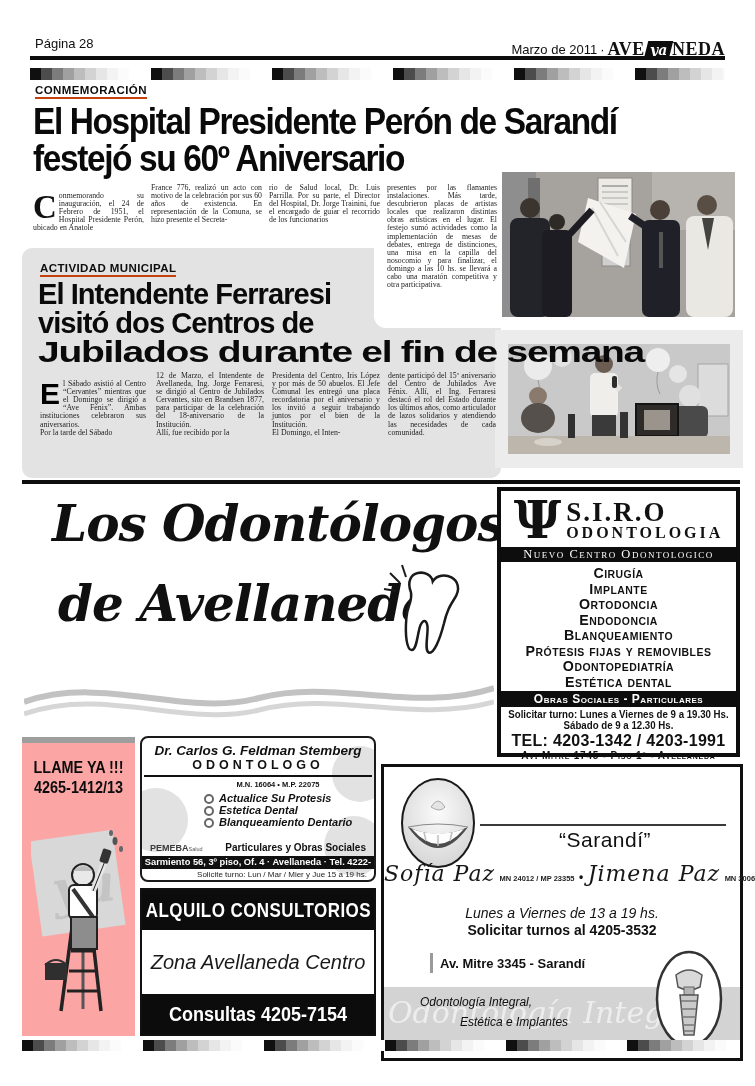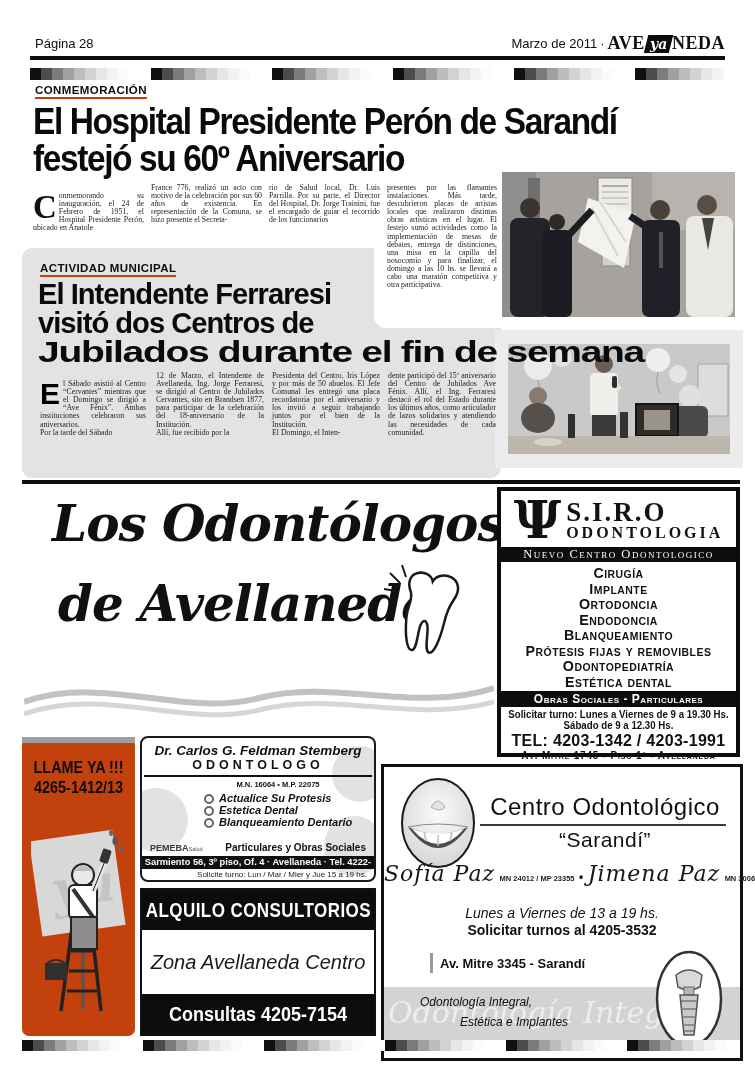--- a/index.html
+++ b/index.html
@@ -54,21 +54,21 @@
   .siro-bar1{font-family:"Liberation Serif",serif;font-variant:small-caps;font-size:12.5px;
              letter-spacing:1.5px;line-height:15px;height:15px;}
   .siro-svc{font-weight:700;font-variant:small-caps;font-size:15px;line-height:15.5px;text-align:center;
             letter-spacing:.5px;transform:scaleX(.95);}
   .siro-bar2{font-weight:700;font-variant:small-caps;font-size:12px;letter-spacing:.5px;line-height:16px;height:16px;}
   .siro-hours{font-weight:700;font-size:10.3px;line-height:11.2px;text-align:center;transform:scaleX(.94);}
   .siro-tel{font-weight:700;font-size:16.5px;text-align:center;letter-spacing:.3px;transform:scaleX(.97);}
   .siro-addr{font-variant:small-caps;font-weight:600;font-size:10px;letter-spacing:.8px;text-align:center;}
 
   
-  .llame{background:#c2410c;border-radius:7px;}
+  .llame{background:#fca5a5;}
   .llame-t{font-weight:900;font-size:16px;text-align:center;transform:scaleX(.9);color:#0c0c0c;white-space:nowrap;}
 
   
   .feld{border:2px solid #1a1a1a;border-radius:8px;background:#fff;box-sizing:border-box;overflow:hidden;}
   .feld .circ{position:absolute;border-radius:50%;background:#e2e2e2;}
   .feld-doc{font-style:italic;font-weight:bold;font-size:13.5px;text-align:center;}
   .feld-tit{font-weight:bold;font-size:12.5px;letter-spacing:4px;text-align:center;}
   .feld-mat{font-weight:bold;font-size:7.5px;text-align:center;}
   .feld-svc{font-style:italic;font-weight:bold;font-size:11px;}
   .ring{display:inline-block;width:6px;height:6px;border:2px solid #666;border-radius:50%;background:#fff;
@@ -97,21 +97,21 @@
   .sar-band{background:#d3d3d3;overflow:hidden;}
   .sar-wm{font-family:"DejaVu Serif",serif;font-style:italic;font-size:30px;color:rgba(255,255,255,.6);white-space:nowrap;}
   .sar-tag{font-style:italic;font-weight:normal;font-size:12px;color:#0e0e0e;white-space:nowrap;}
 </style>
 </head>
 <body>
 
 <div id="page">
 
   <div class="abs hdr-text" style="left:35px;top:36px;">Página 28</div>
-  <div class="abs logo-wrap" style="right:30px;top:33px;padding-left:34px;">
+  <div class="abs logo-wrap" style="right:30px;top:39px;padding-left:34px;">
     <span class="hdr-text">Marzo de 2011</span>
     <span class="hdr-text">·</span>
     <span class="logo-serif">AVE</span>
     <span class="logo-para"><span>ya</span></span>
     <span class="logo-serif">NEDA</span>
   </div>
   <div class="abs hdr-rule" style="left:30px;top:56px;width:695px;"></div>
   <div class="abs squares" style="left:30px;top:68px;width:695px;height:12px;"></div>
 
   <div class="abs kicker" style="left:35px;top:84px;">CONMEMORACIÓN</div>
@@ -313,21 +313,20 @@
             <stop offset="100%" stop-color="#cfcfcf"></stop>
         </radialGradient>
       </defs>
       <ellipse cx="38" cy="46" rx="36" ry="44" fill="url(#gsm)" stroke="#1a1a1a" stroke-width="2"></ellipse>
       <path d="M31,30 Q38,18 45,30 Q40,36 31,30 Z" fill="#e4e4e4" stroke="#aaaaaa"></path>
       <path d="M8,50 Q38,92 68,50 Q38,64 8,50 Z" fill="#4c4c4c"></path>
       <path d="M12,52 Q38,82 64,52 Q38,61 12,52 Z" fill="#fdfdfd"></path>
       <path d="M8,50 Q38,44 68,50" stroke="#8a8a8a" fill="none"></path>
       <path d="M24,55 l2,9 M38,58 l0,11 M52,55 l-2,9" stroke="#bfbfbf" stroke-width="1.5" fill="none"></path>
     </svg>
-    <div class="sar-name1" style="position:absolute;left:96px;top:26px;width:250px;">Centro Odontológico</div>
     <div style="position:absolute;left:96px;right:14px;top:57px;border-top:2px solid #3a3a3a;"></div>
     <div class="sar-name2" style="position:absolute;left:96px;top:61px;width:250px;">“Sarandí”</div>
     <div class="sar-docs" style="position:absolute;left:0;right:0;top:94px;">
       <span class="scriptname">Sofía Paz</span>
       <span class="sar-reg">MN 24012 / MP 23355</span>
       <span style="font-weight:bold;font-size:12px;">•</span>
       <span class="scriptname">Jimena Paz</span>
       <span class="sar-reg">MN 30060</span>
     </div>
     <div class="sar-hours" style="position:absolute;left:0;right:0;top:138px;">Lunes a Viernes de 13 a 19 hs.</div>

